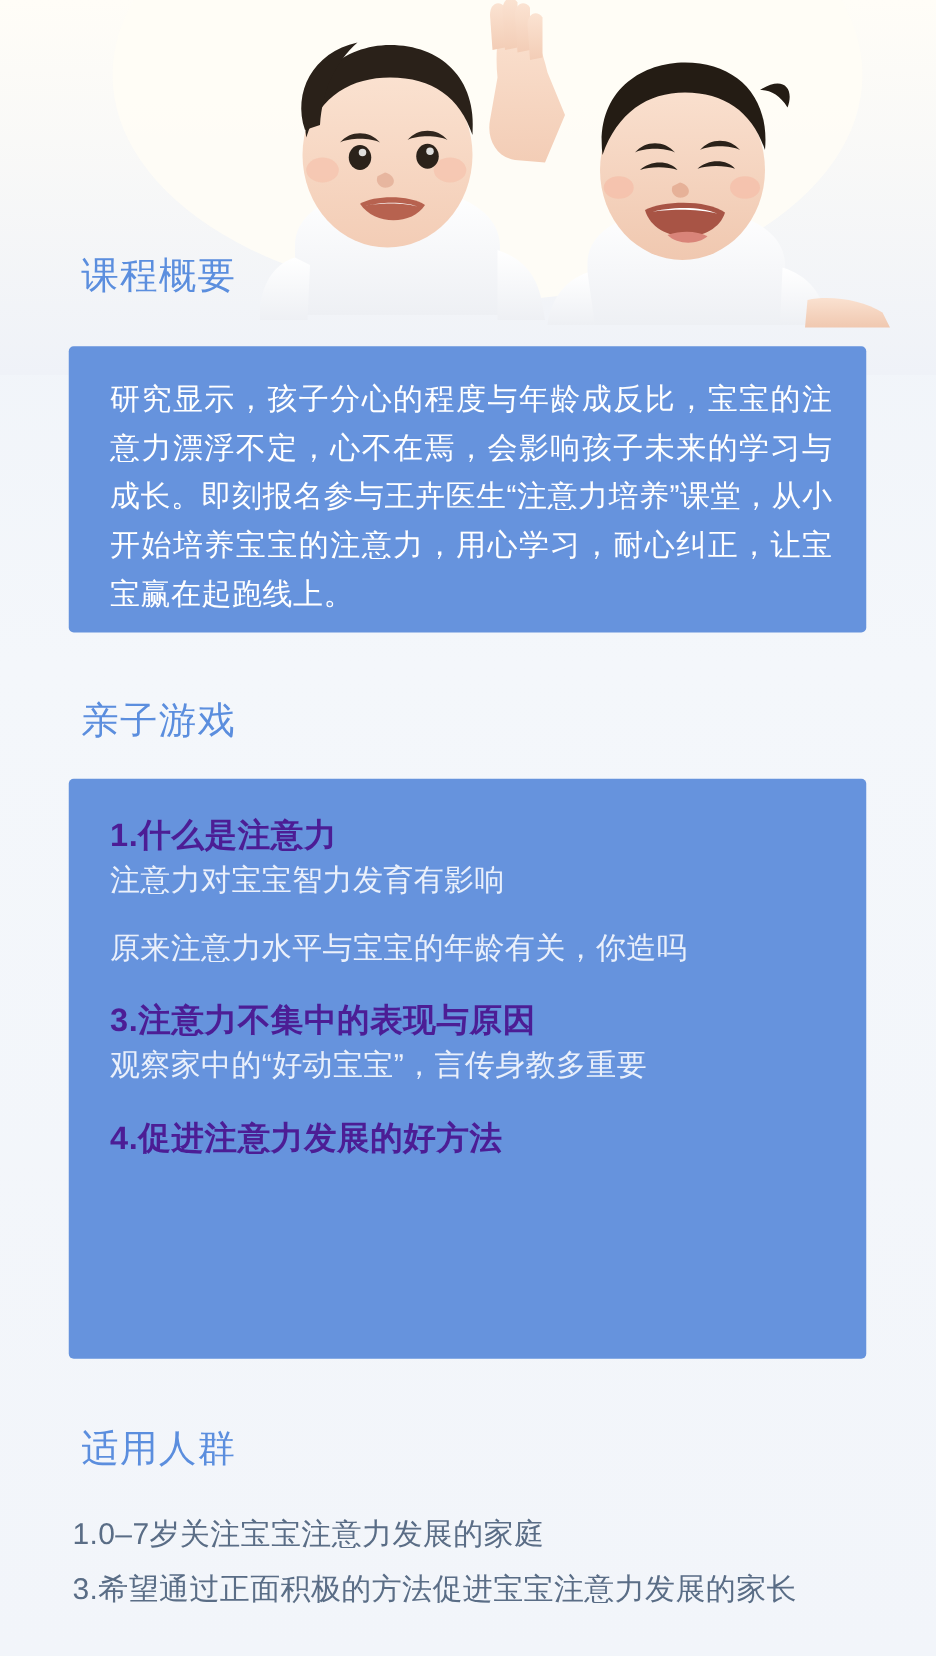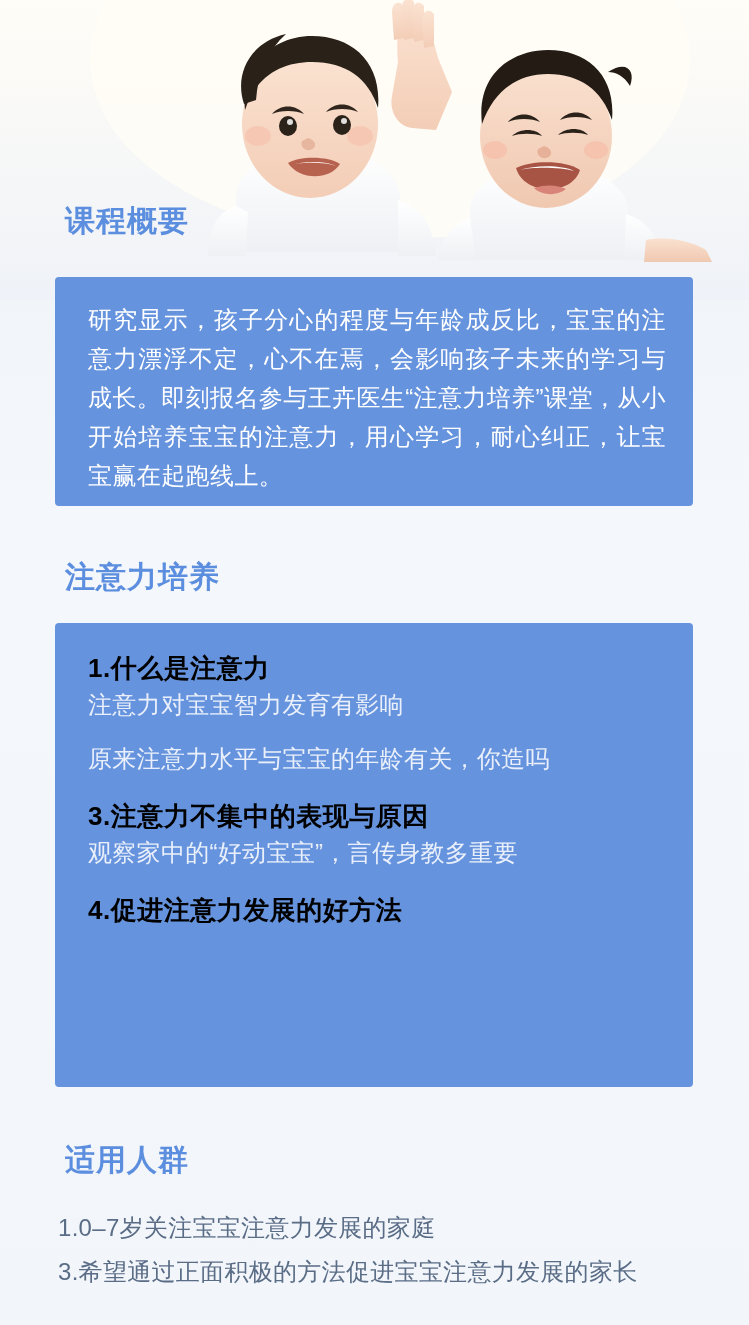--- a/index.html
+++ b/index.html
@@ -46,21 +46,21 @@
     position: absolute;
     left: 0;
     top: 0;
   }
 
   
   .section-title {
     position: absolute;
     color: #5b8ede;
     font-size: 30px;
-    font-weight: bold;
+    font-weight: normal;
     letter-spacing: 1px;
     line-height: 1;
   }
   #title-overview { left: 65px; top: 206px; }
   #title-outline  { left: 65px; top: 562px; }
   #title-audience { left: 65px; top: 1145px; }
 
   
   .card {
     position: absolute;
@@ -97,21 +97,21 @@
     position: absolute;
     left: 33px;
     top: 26px;
     width: 580px;
   }
   .outline-item {
     margin-bottom: 22px;
   }
   .outline-item:last-child { margin-bottom: 0; margin-top: 13px; }
   .outline-item .oi-title {
-    color: #000000;
+    color: #4c1d95;
     font-size: 26px;
     font-weight: bold;
     line-height: 38px;
     letter-spacing: 0.5px;
   }
   .outline-item .oi-sub {
     color: #eaf0fb;
     font-size: 24px;
     line-height: 32px;
     letter-spacing: 0.3px;
@@ -207,21 +207,21 @@
       <path d="M534 188 C546 184 558 185 566 189 C558 196 542 196 534 188 Z" fill="#d98479"></path>
     </svg>
   </div>
 
   <div class="section-title" id="title-overview">课程概要</div>
 
   <div class="card" id="card-overview">
     <div class="overview-text">研究显示，孩子分心的程度与年龄成反比，宝宝的注意力漂浮不定，心不在焉，会影响孩子未来的学习与成长。即刻报名参与王卉医生“注意力培养”课堂，从小开始培养宝宝的注意力，用心学习，耐心纠正，让宝宝赢在起跑线上。</div>
   </div>
 
-  <div class="section-title" id="title-outline">注意力培养</div>
+  <div class="section-title" id="title-outline">亲子游戏</div>
 
   <div class="card" id="card-outline">
     <div class="outline-list">
       <div class="outline-item">
         <div class="oi-title">1.什么是注意力</div>
         <div class="oi-sub">注意力对宝宝智力发育有影响</div>
       </div>
       <div class="outline-item">
         <div class="oi-sub">原来注意力水平与宝宝的年龄有关，你造吗</div>
       </div>

